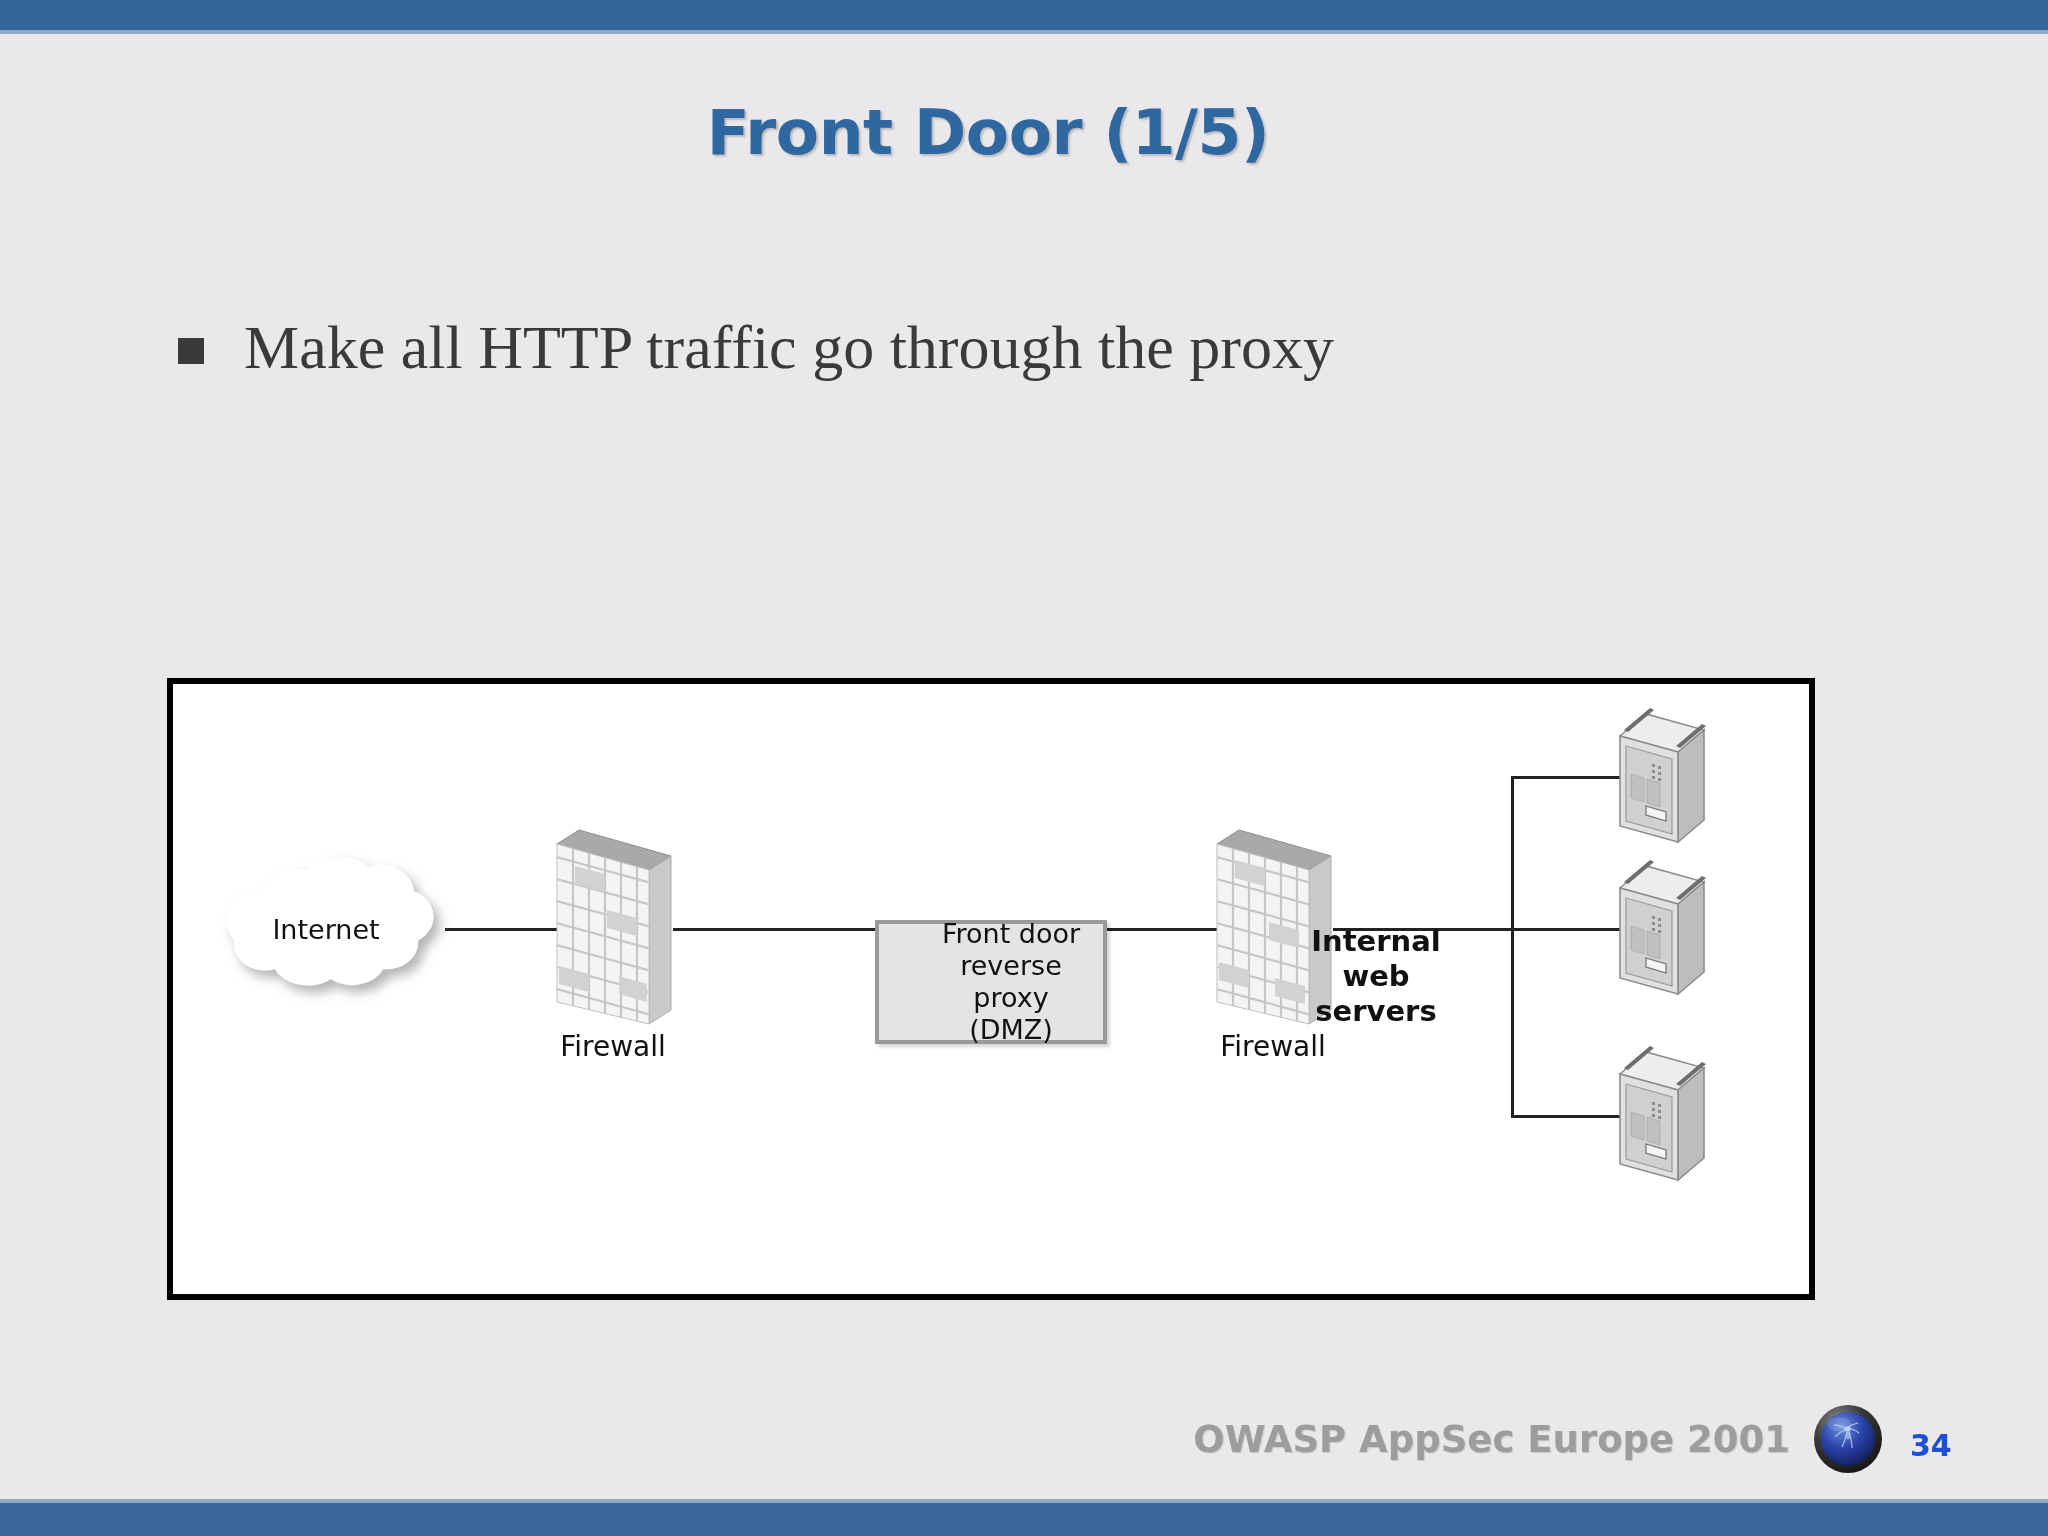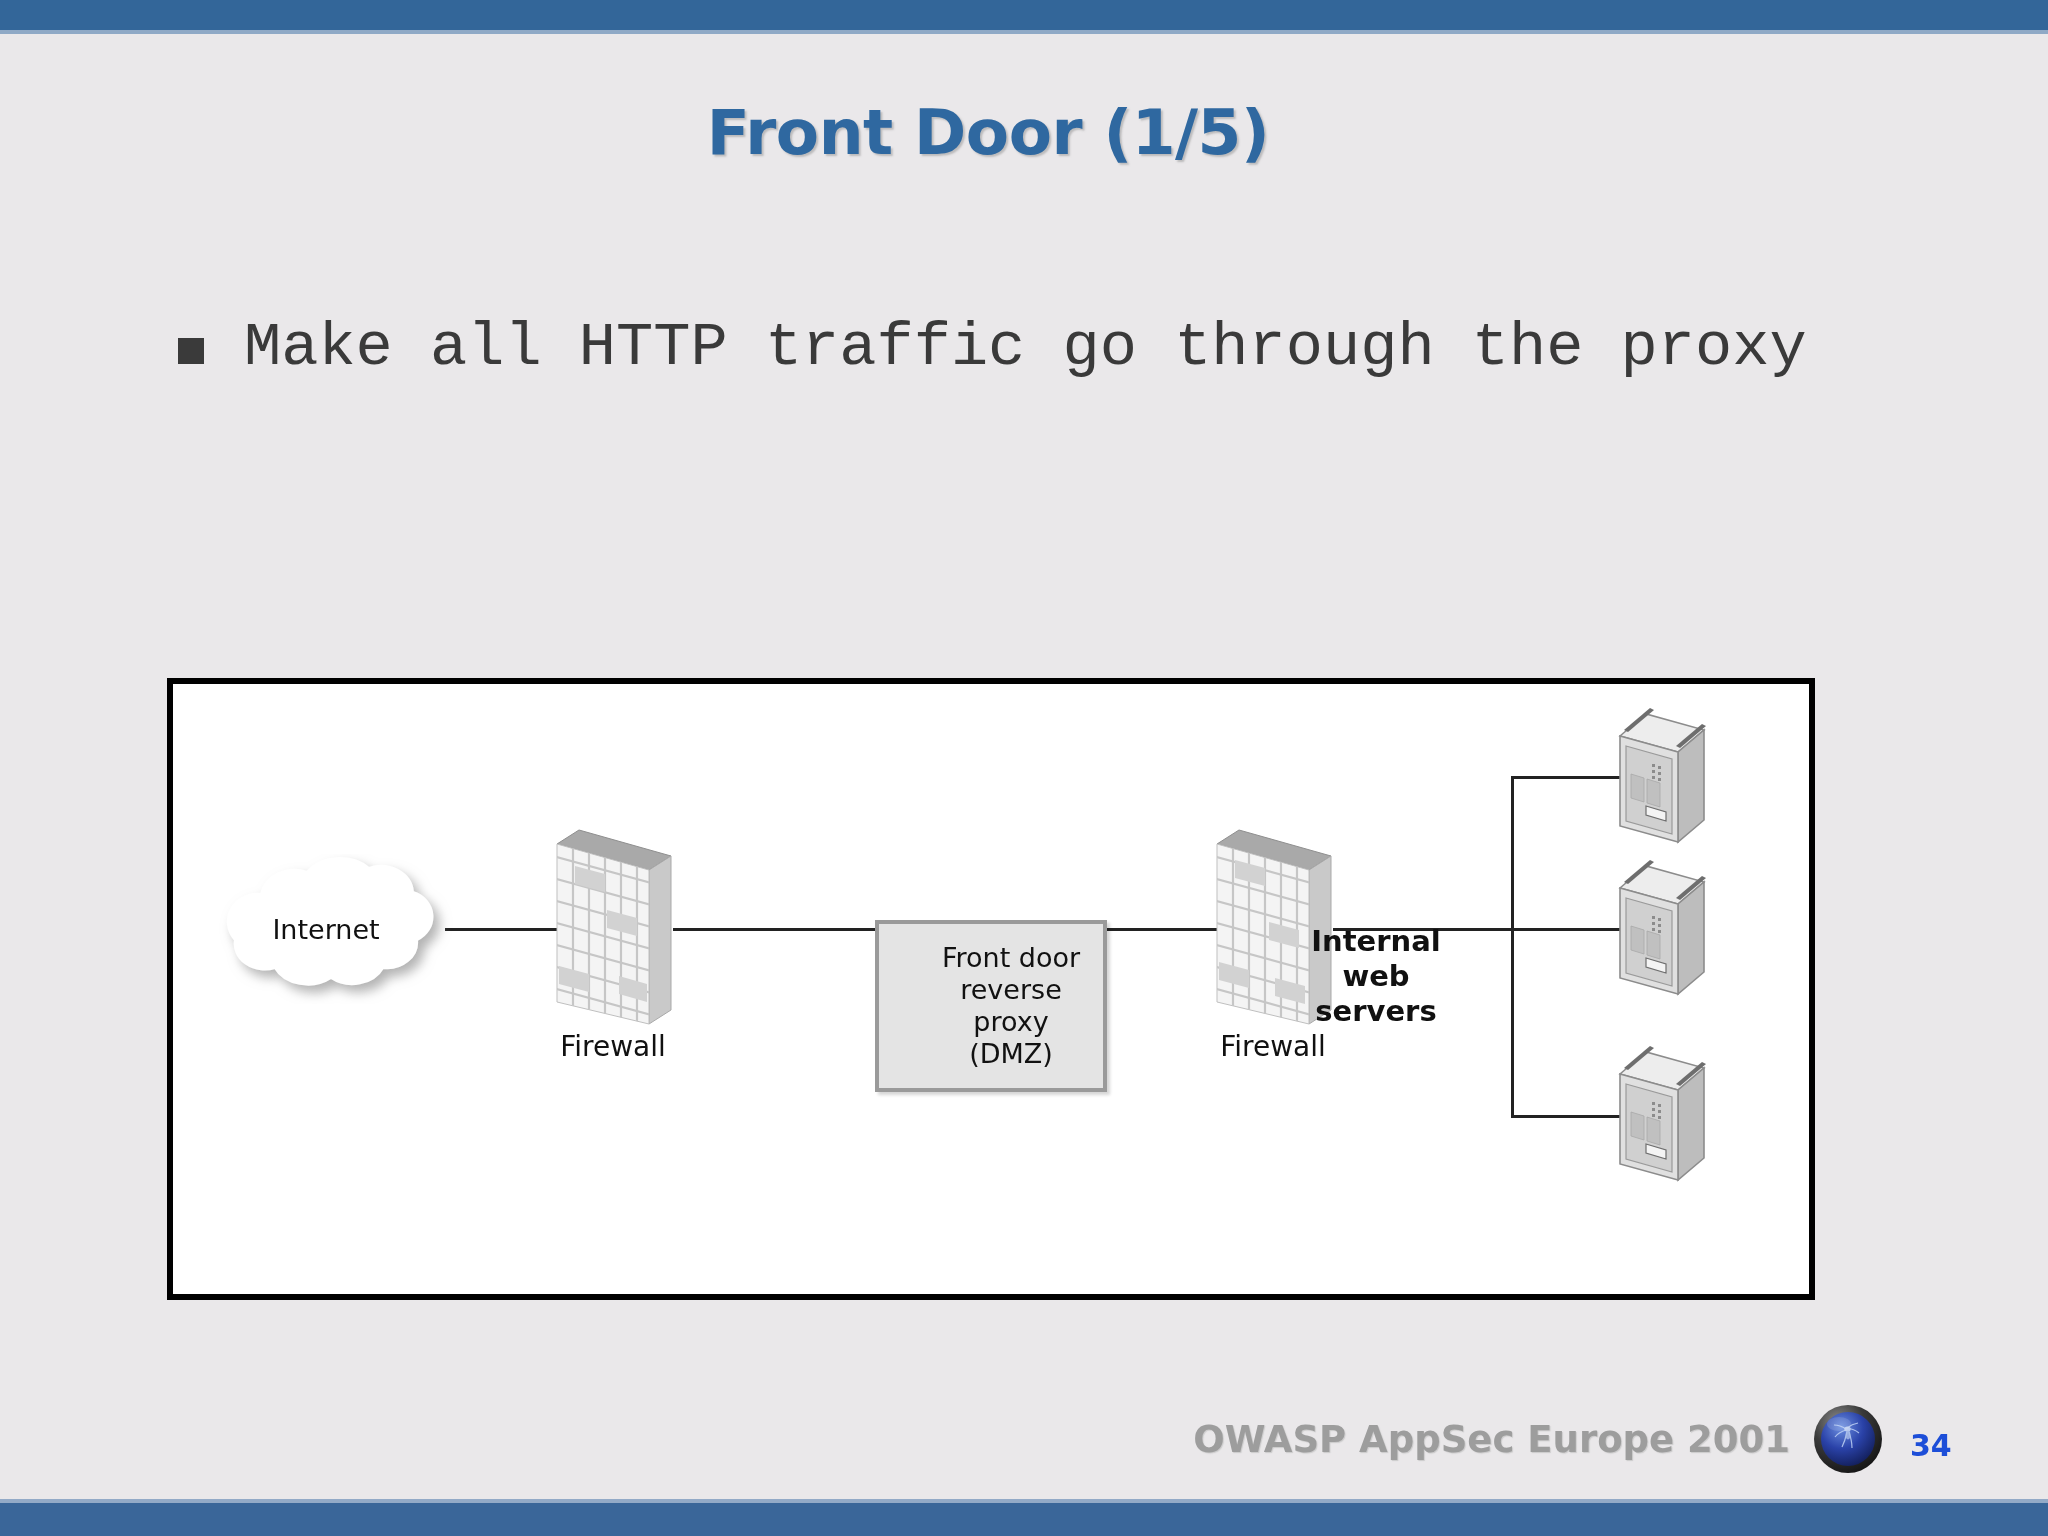--- a/index.html
+++ b/index.html
@@ -29,21 +29,21 @@
   }
 
   
   .bullets{position:absolute;left:178px;top:312px;width:1700px;}
   .bullet-row{display:flex;align-items:flex-start;margin-bottom:10px;}
   .bullet-mark{
     width:26px;height:26px;background:#3A3A3A;
     margin-top:26px;margin-right:40px;flex:0 0 auto;
   }
   .bullet-text{
-    font-family:Liberation Mono, monospace;
+    font-family:Liberation Serif, serif;
     font-size:62px;line-height:1.16;color:#3A3A3A;
     max-width:1600px;
   }
 
   
   .diagram{
     position:absolute;left:167px;top:678px;
     width:1648px;height:622px;
     background:#FFFFFF;
     border:6px solid #000000;
@@ -66,21 +66,21 @@
   
   .fw{position:absolute;width:120px;height:200px;}
   .fw .fwsvg{display:block;}
   .fw-label{
     position:absolute;left:-35px;top:204px;width:190px;text-align:center;
     font-family:"DejaVu Sans", sans-serif;font-size:28px;color:#111;
   }
 
   
   .dmz{
-    position:absolute;left:702px;top:236px;width:232px;height:172px;
+    position:absolute;left:702px;top:236px;width:232px;height:124px;
     background:#E4E4E4;border:4px solid #9A9A9A;box-sizing:border-box;
     display:flex;align-items:center;justify-content:center;
     box-shadow:3px 3px 3px rgba(0,0,0,0.16);
     padding-left:40px;
   }
   .dmz-text{
     font-family:"DejaVu Sans", sans-serif;font-size:27px;line-height:1.18;
     color:#111;text-align:center;
   }
 

